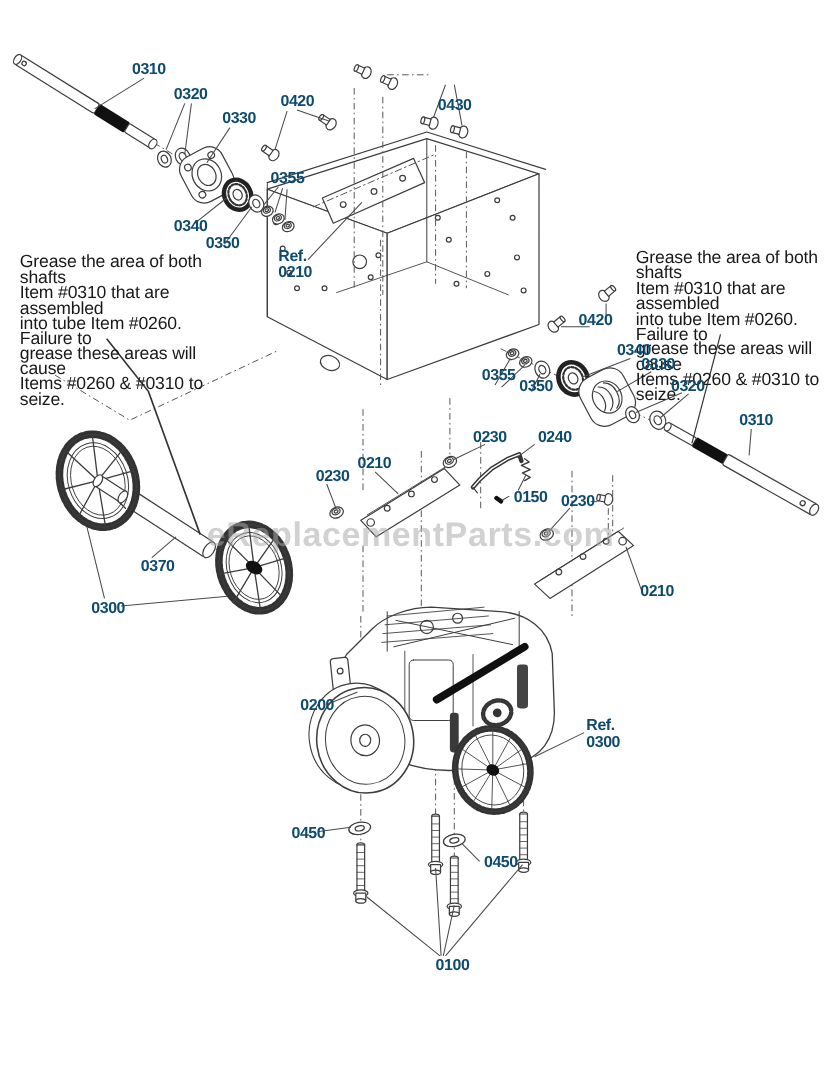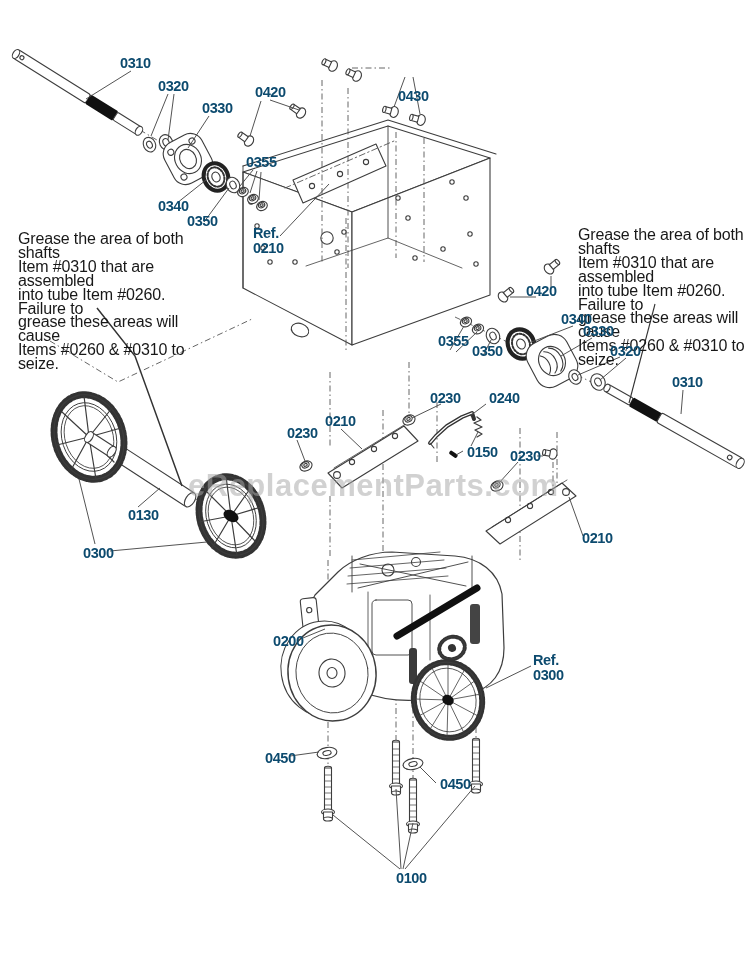--- a/index.html
+++ b/index.html
@@ -468,21 +468,21 @@
   <div class="part-label" style="left:472px;top:344px;">0350</div>
   <div class="part-label" style="left:610px;top:344px;">0320</div>
   <div class="part-label" style="left:672px;top:375px;">0310</div>
   <div class="part-label" style="left:287px;top:426px;">0230</div>
   <div class="part-label" style="left:325px;top:414px;">0210</div>
   <div class="part-label" style="left:430px;top:391px;">0230</div>
   <div class="part-label" style="left:477px;top:391px;margin-left:12px;">0240</div>
   <div class="part-label" style="left:467px;top:445px;">0150</div>
   <div class="part-label" style="left:510px;top:449px;">0230</div>
   <div class="part-label" style="left:582px;top:531px;">0210</div>
-  <div class="part-label" style="left:128px;top:508px;">0130</div>
+  <div class="part-label" style="left:128px;top:508px;">0370</div>
   <div class="part-label" style="left:83px;top:546px;">0300</div>
   <div class="part-label" style="left:273px;top:634px;text-align:right;">0200</div>
   <div class="part-label" style="left:533px;top:653px;">Ref.
 0300</div>
   <div class="part-label" style="left:265px;top:751px;">0450</div>
   <div class="part-label" style="left:440px;top:777px;">0450</div>
   <div class="part-label" style="left:396px;top:871px;">0100</div>
 
   <div class="watermark">eReplacementParts.com</div>
 </div>

